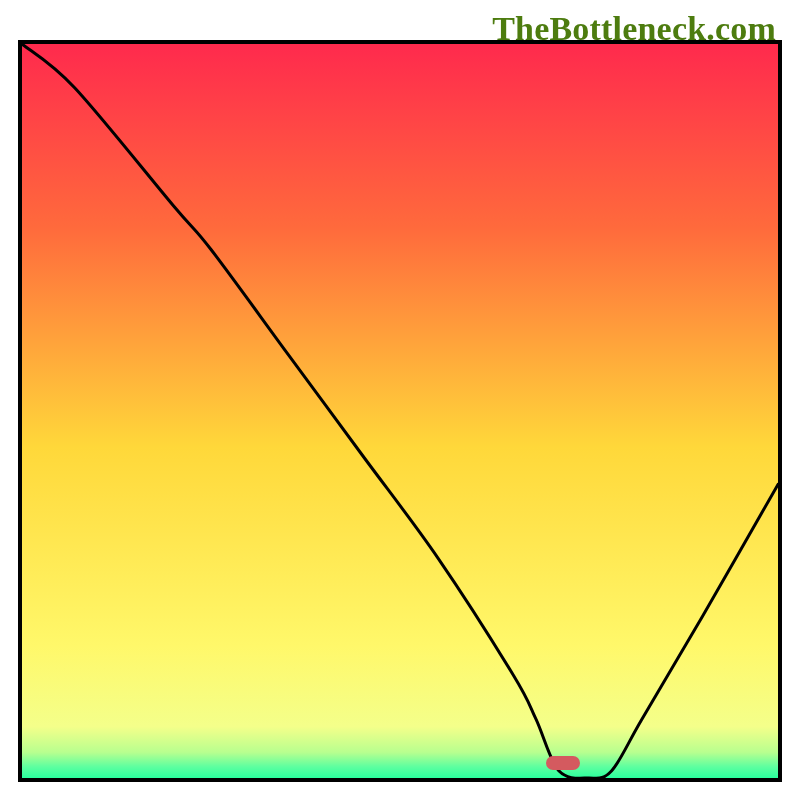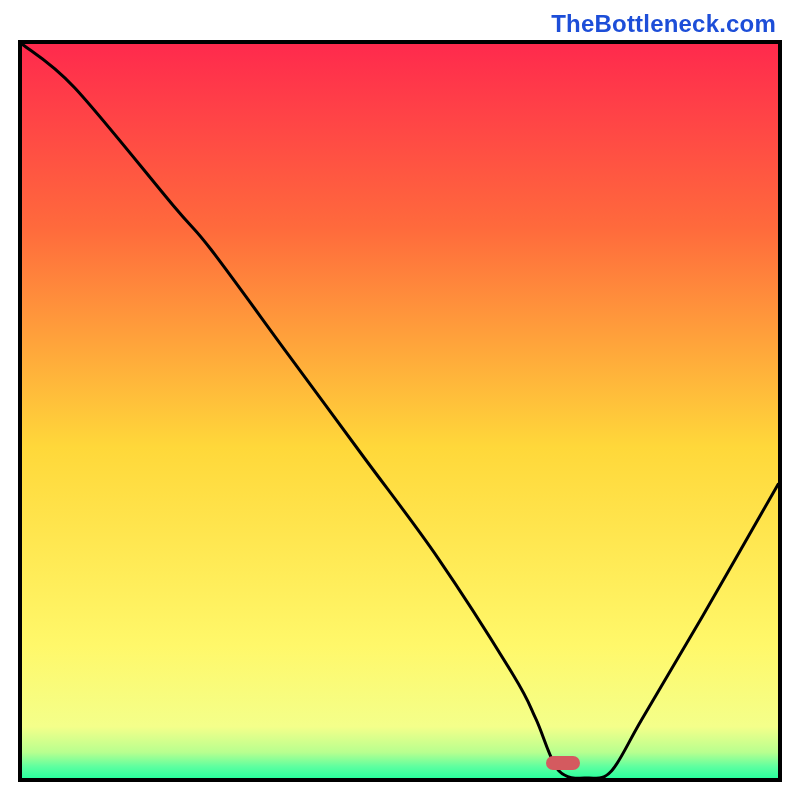--- a/index.html
+++ b/index.html
@@ -21,24 +21,25 @@
     background: #000000;
   }
   .border-top { top: 40px; left: 18px; right: 18px; height: 4px; }
   .border-left { top: 40px; left: 18px; bottom: 18px; width: 4px; }
   .border-right { top: 40px; right: 18px; bottom: 18px; width: 4px; }
   .border-bottom { left: 18px; right: 18px; bottom: 18px; height: 4px; }
   .watermark {
     position: absolute;
     top: 10px;
     right: 24px;
-    font-size: 24px;
+    font-size: 34px;
     font-weight: 600;
-    color: #1d4ed8;
+    color: #4d7c0f;
     letter-spacing: 0.2px;
+    font-family: Liberation Serif, serif;
   }
   .plot-area {
     position: absolute;
     top: 44px;
     left: 22px;
     right: 22px;
     bottom: 22px;
     overflow: hidden;
   }
   .plot-svg {

